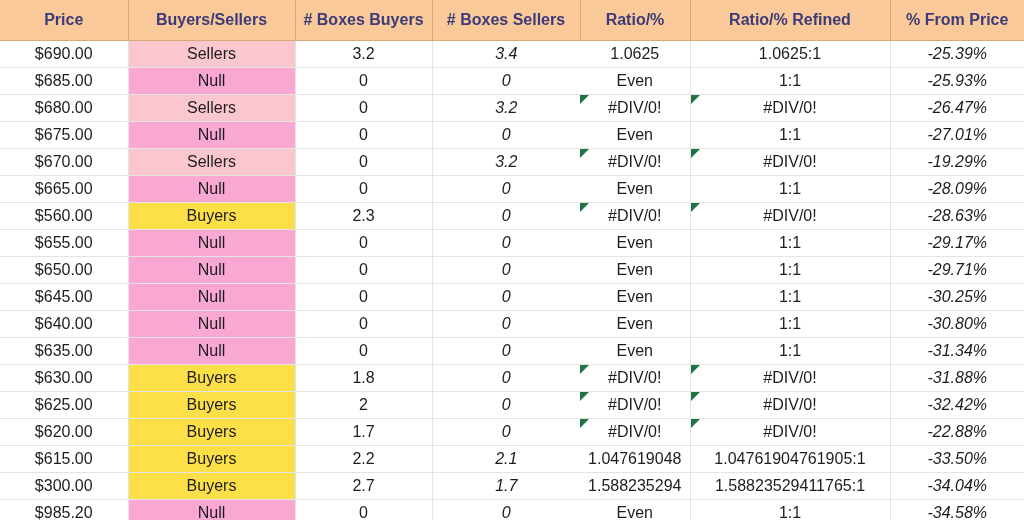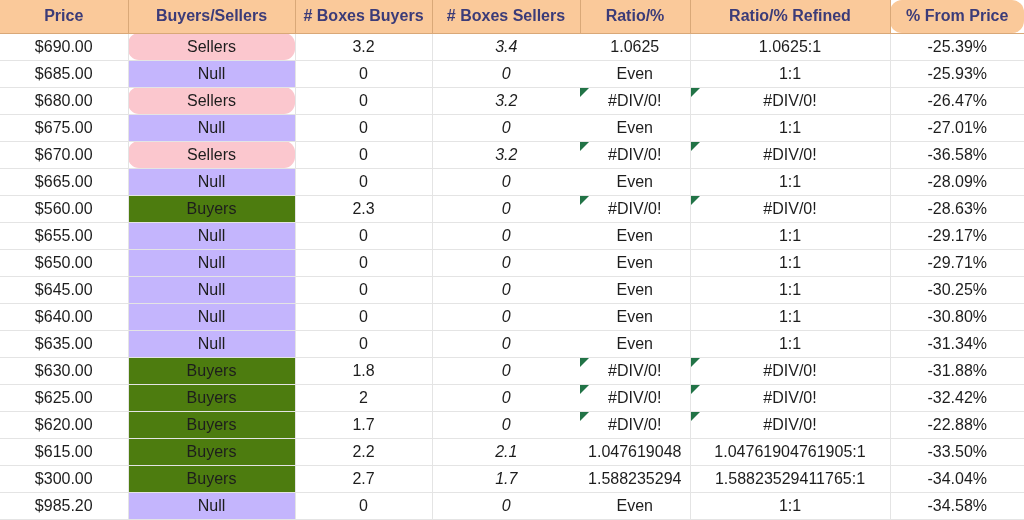--- a/index.html
+++ b/index.html
@@ -22,55 +22,55 @@
   }
   #sheet col.c-price        { width: 128px; }
   #sheet col.c-bs           { width: 167px; }
   #sheet col.c-boxbuy       { width: 137px; }
   #sheet col.c-boxsell      { width: 148px; }
   #sheet col.c-ratio        { width: 110px; }
   #sheet col.c-ratioref     { width: 200px; }
   #sheet col.c-pct          { width: 134px; }
 
   #sheet thead th {
-    height: 33px;
+    height: 40px;
     background: #fac99a;
     color: #3b3b78;
     font-size: 16px;
     font-weight: bold;
     text-align: center;
     vertical-align: middle;
     padding: 0 2px;
     border-right: 1px solid #d9a878;
     border-bottom: 1px solid #d9a878;
     white-space: nowrap;
     overflow: hidden;
   }
-  #sheet thead th:last-child { border-right: none; border-radius: 12px; }
+  #sheet thead th:last-child { border-right: none; }
 
   #sheet tbody td {
     height: 27px;
     font-size: 16px;
     color: #1d1d1d;
     text-align: center;
     vertical-align: middle;
     padding: 0 4px;
     border-right: 1px solid #e4e4e4;
     border-bottom: 1px solid #e4e4e4;
     white-space: nowrap;
     overflow: hidden;
     position: relative;
   }
-  #sheet tbody td:last-child { border-right: none; }
+  #sheet tbody td:last-child { border-right: none; font-style: italic; }
   #sheet tbody td.no-vline { border-right: none; font-style: italic; }
 
   
-  .fill-sellers { background: #fbc7ce; color: #cc2f45; border-radius: 11px; }
-  .fill-null    { background: #c4b5fd; color: #b8860b; }
-  .fill-buyers  { background: #4d7c0f; color: #1b7a32; }
+  .fill-sellers { background: #fbc7ce; color: #cc2f45; }
+  .fill-null    { background: #f9a8d4; color: #b8860b; }
+  .fill-buyers  { background: #fde047; color: #1b7a32; }
 
   
   .errflag::before {
     content: "";
     position: absolute;
     top: 0;
     left: 0;
     width: 0;
     height: 0;
     border-top: 9px solid #217346;
@@ -138,21 +138,21 @@
         <td>1:1</td>
         <td>-27.01%</td>
       </tr>
       <tr>
         <td>$670.00</td>
         <td class="fill-sellers">Sellers</td>
         <td>0</td>
         <td class="no-vline">3.2</td>
         <td class="errflag">#DIV/0!</td>
         <td class="errflag">#DIV/0!</td>
-        <td>-36.58%</td>
+        <td>-19.29%</td>
       </tr>
       <tr>
         <td>$665.00</td>
         <td class="fill-null">Null</td>
         <td>0</td>
         <td class="no-vline">0</td>
         <td>Even</td>
         <td>1:1</td>
         <td>-28.09%</td>
       </tr>

